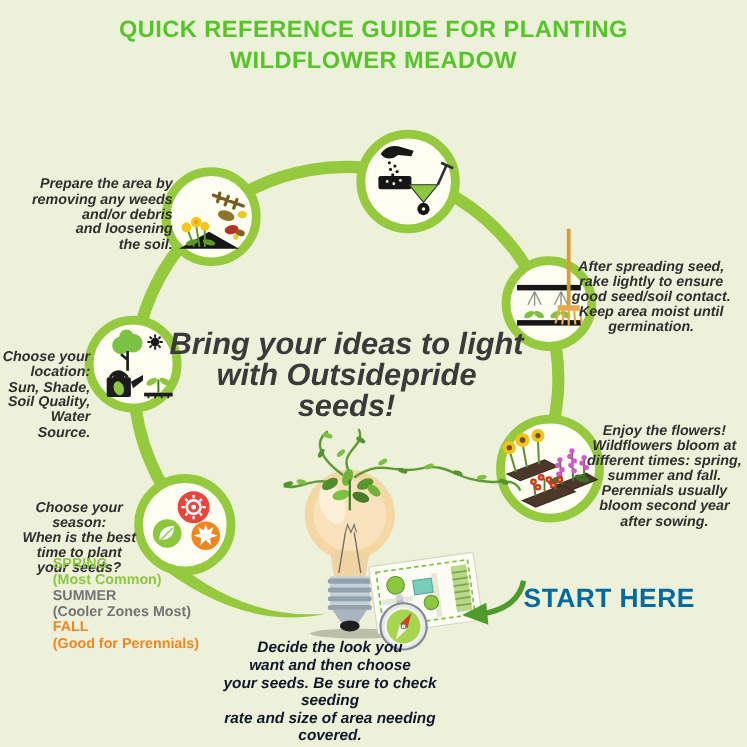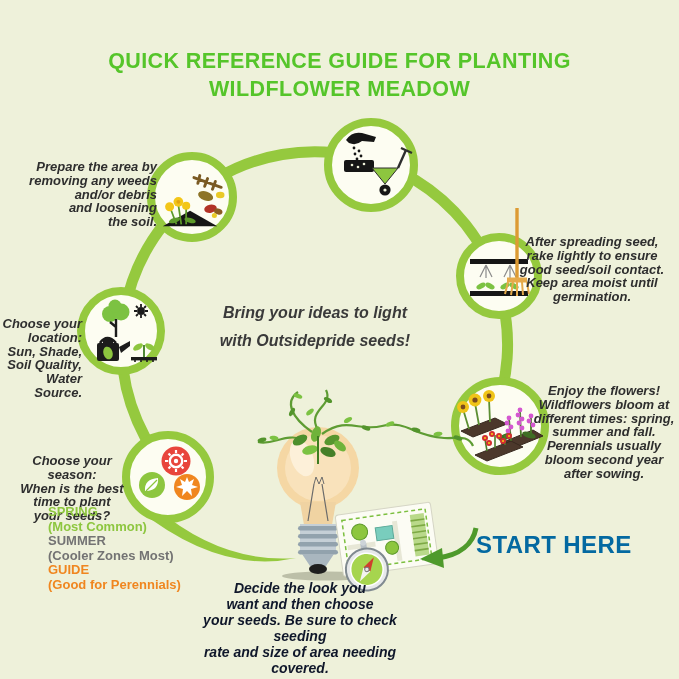--- a/index.html
+++ b/index.html
@@ -4,41 +4,41 @@
 <style>
   html,body{margin:0;padding:0;}
   .canvas{
     position:relative;width:679px;height:679px;overflow:hidden;
     background:#eef1da;
     font-family:"Liberation Sans", sans-serif;
   }
   .title{
     position:absolute;top:14px;left:0;width:679px;text-align:center;
     color:#55c52a;font-weight:bold;font-size:21.5px;line-height:1.3;
-    letter-spacing:.4px;white-space:pre-line;margin-top:34px;
+    letter-spacing:.4px;white-space:pre-line;
   }
   .step-text{
     position:absolute;font-style:italic;font-weight:700;color:#2e2e2e;
     font-size:13px;line-height:13.8px;white-space:pre-line;
   }
   .ta-c{text-align:center}.ta-r{text-align:right}
   .circle{
     position:absolute;background:#fdfdf2;border:8px solid #95c93e;
     border-radius:50%;box-sizing:border-box;
   }
   .circle svg{position:absolute;left:0;top:0;width:100%;height:100%;overflow:visible;}
   .abs{position:absolute;}
   .season-opts{
     position:absolute;left:48px;top:505px;font-weight:bold;
     font-size:13px;line-height:14.6px;
   }
   .c-spring{color:#8dc63f}.c-summer{color:#737373}.c-fall{color:#f0861f}
   .tagline{
     position:absolute;left:150px;top:299px;width:330px;text-align:center;
-    font-style:italic;font-weight:700;color:#3a3a3a;font-size:16px;line-height:28px;
+    font-style:italic;font-weight:700;color:#3a3a3a;font-size:28px;line-height:28px;
     white-space:pre-line;
   }
   .decide{
     position:absolute;left:180px;top:580px;width:240px;text-align:center;
     font-style:italic;font-weight:700;color:#0f172a;font-size:14px;line-height:16px;
     white-space:pre-line;
   }
   .start-here{
     position:absolute;left:476px;top:531px;
     font-weight:bold;color:#0369a1;font-size:24px;letter-spacing:.4px;
@@ -234,21 +234,21 @@
   <div class="step-text ta-c" style="left:8px;top:454px;width:128px;">Choose your season:
 When is the best
 time to plant
 your seeds?</div>
 
   <div class="season-opts">
     <div class="c-spring">SPRING</div>
     <div class="c-spring">(Most Common)</div>
     <div class="c-summer">SUMMER</div>
     <div class="c-summer">(Cooler Zones Most)</div>
-    <div class="c-fall">GUIDE</div>
+    <div class="c-fall">FALL</div>
     <div class="c-fall">(Good for Perennials)</div>
   </div>
 
   <div class="tagline">Bring your ideas to light
 with Outsidepride seeds!</div>
 
   <svg class="abs" style="left:240px;top:388px;width:240px;height:196px;overflow:visible;" viewBox="0 0 240 196">
     <ellipse cx="86" cy="188" rx="44" ry="4.5" fill="rgba(60,60,40,0.28)"></ellipse>
     <circle cx="78" cy="80" r="41" fill="#f5d7a4"></circle>
     <circle cx="78" cy="80" r="33" fill="#f9e4c0" opacity="0.85"></circle>

